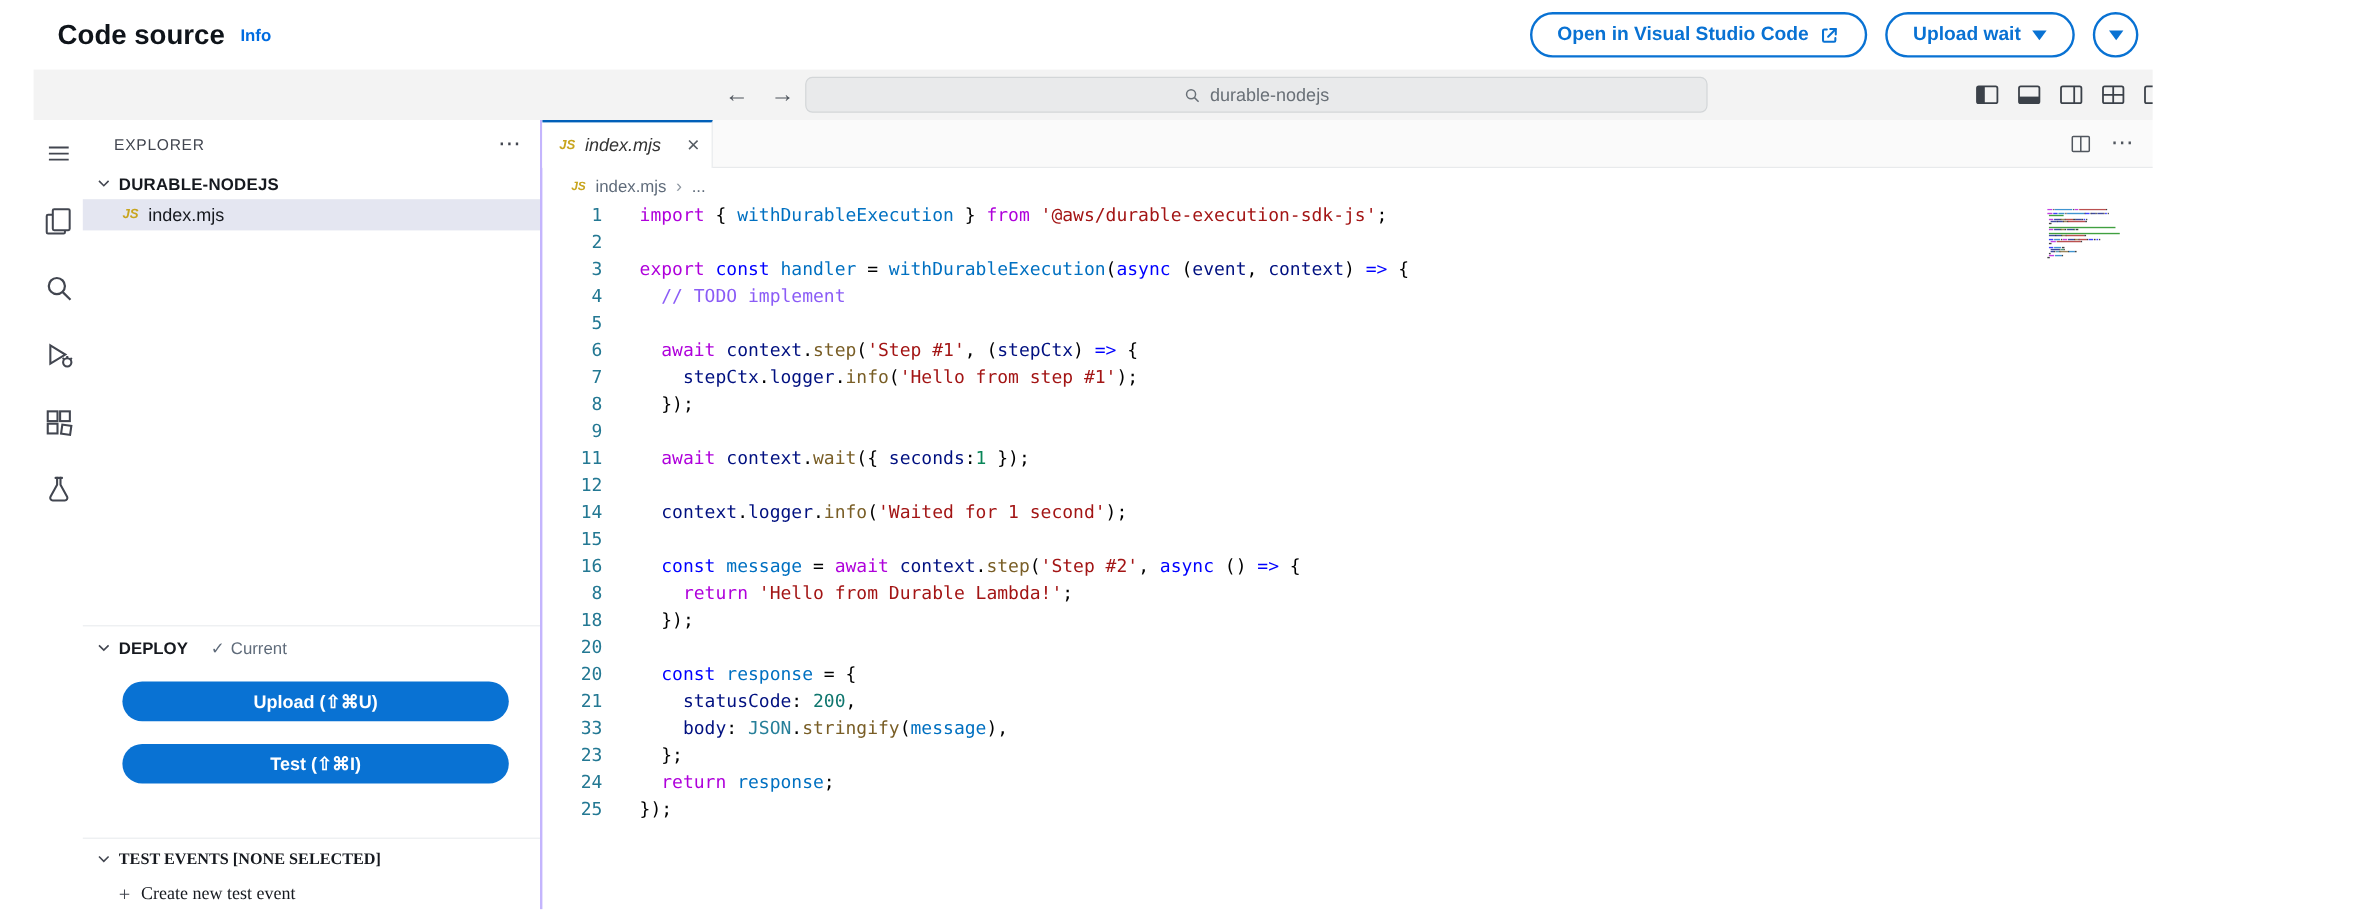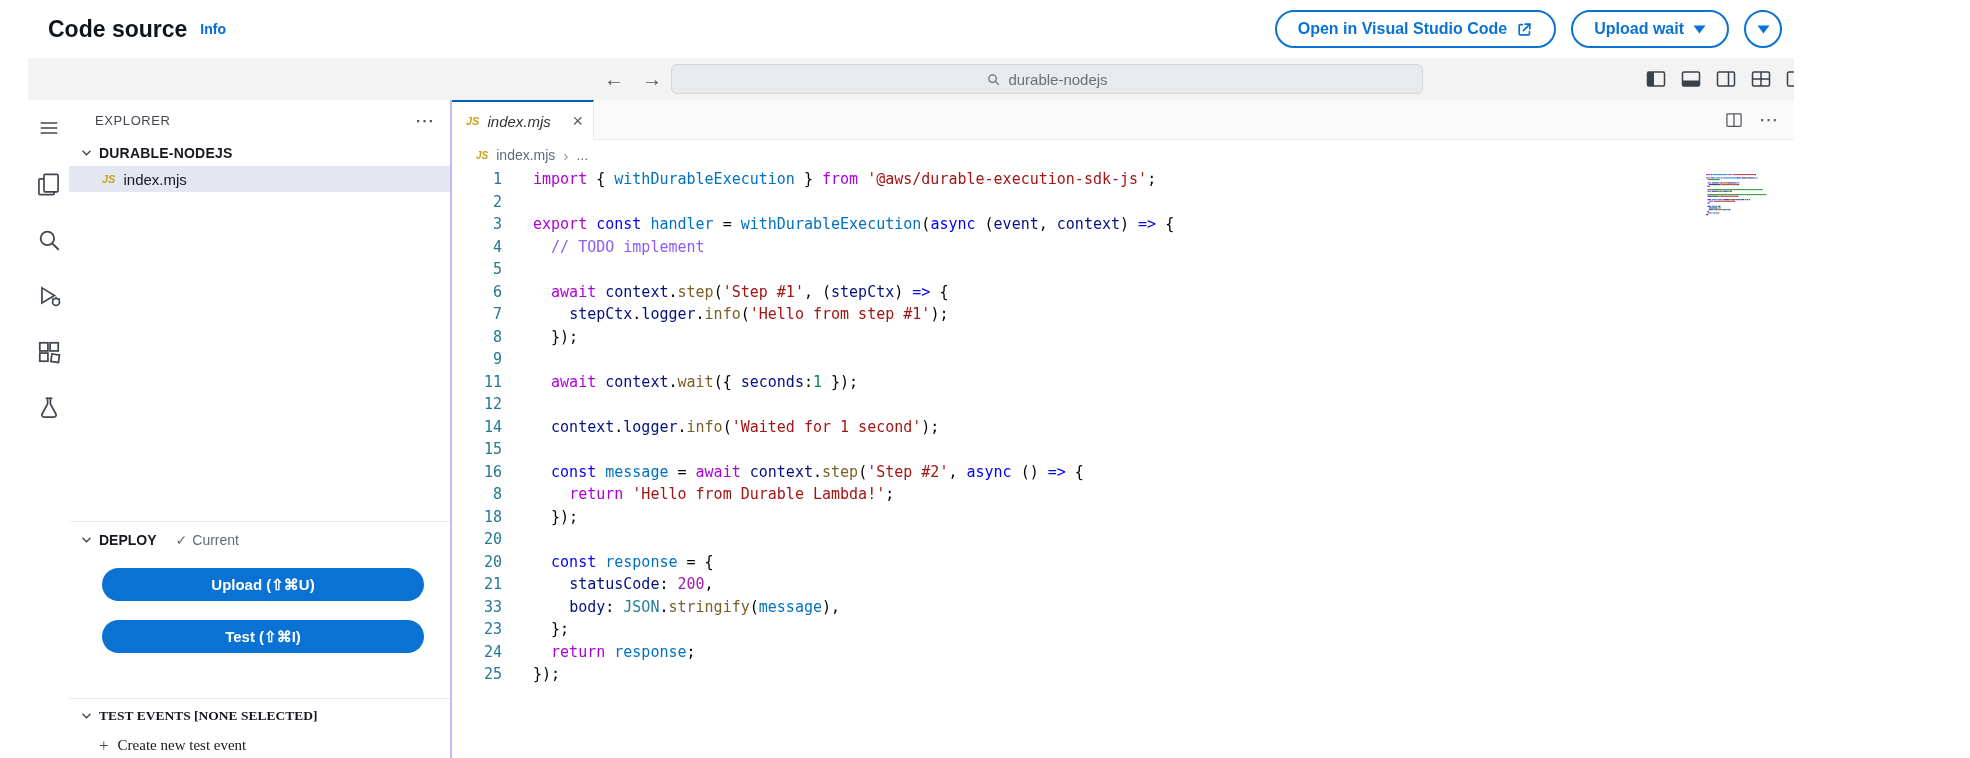--- a/index.html
+++ b/index.html
@@ -341,21 +341,21 @@
             <div class="code-line">
               <span class="ln">20</span>
               <span class="code-text"></span>
             </div>
             <div class="code-line">
               <span class="ln">20</span>
               <span class="code-text"><span style="color: rgb(0, 0, 0);">  </span><span style="color: rgb(0, 0, 255);">const</span><span style="color: rgb(0, 0, 0);"> </span><span style="color: rgb(0, 112, 193);">response</span><span style="color: rgb(0, 0, 0);"> = {</span></span>
             </div>
             <div class="code-line">
               <span class="ln">21</span>
-              <span class="code-text"><span style="color: rgb(0, 0, 0);">    </span><span style="color: rgb(0, 16, 128);">statusCode</span><span style="color: rgb(0, 0, 0);">: </span><span style="color: #a21caf;">200</span><span style="color: rgb(0, 0, 0);">,</span></span>
+              <span class="code-text"><span style="color: rgb(0, 0, 0);">    </span><span style="color: rgb(0, 16, 128);">statusCode</span><span style="color: rgb(0, 0, 0);">: </span><span style="color: #0f766e;">200</span><span style="color: rgb(0, 0, 0);">,</span></span>
             </div>
             <div class="code-line">
               <span class="ln">33</span>
               <span class="code-text"><span style="color: rgb(0, 0, 0);">    </span><span style="color: rgb(0, 16, 128);">body</span><span style="color: rgb(0, 0, 0);">: </span><span style="color: rgb(38, 127, 153);">JSON</span><span style="color: rgb(0, 0, 0);">.</span><span style="color: rgb(121, 94, 38);">stringify</span><span style="color: rgb(0, 0, 0);">(</span><span style="color: rgb(0, 112, 193);">message</span><span style="color: rgb(0, 0, 0);">),</span></span>
             </div>
             <div class="code-line">
               <span class="ln">23</span>
               <span class="code-text"><span style="color: rgb(0, 0, 0);">  };</span></span>
             </div>
             <div class="code-line">

